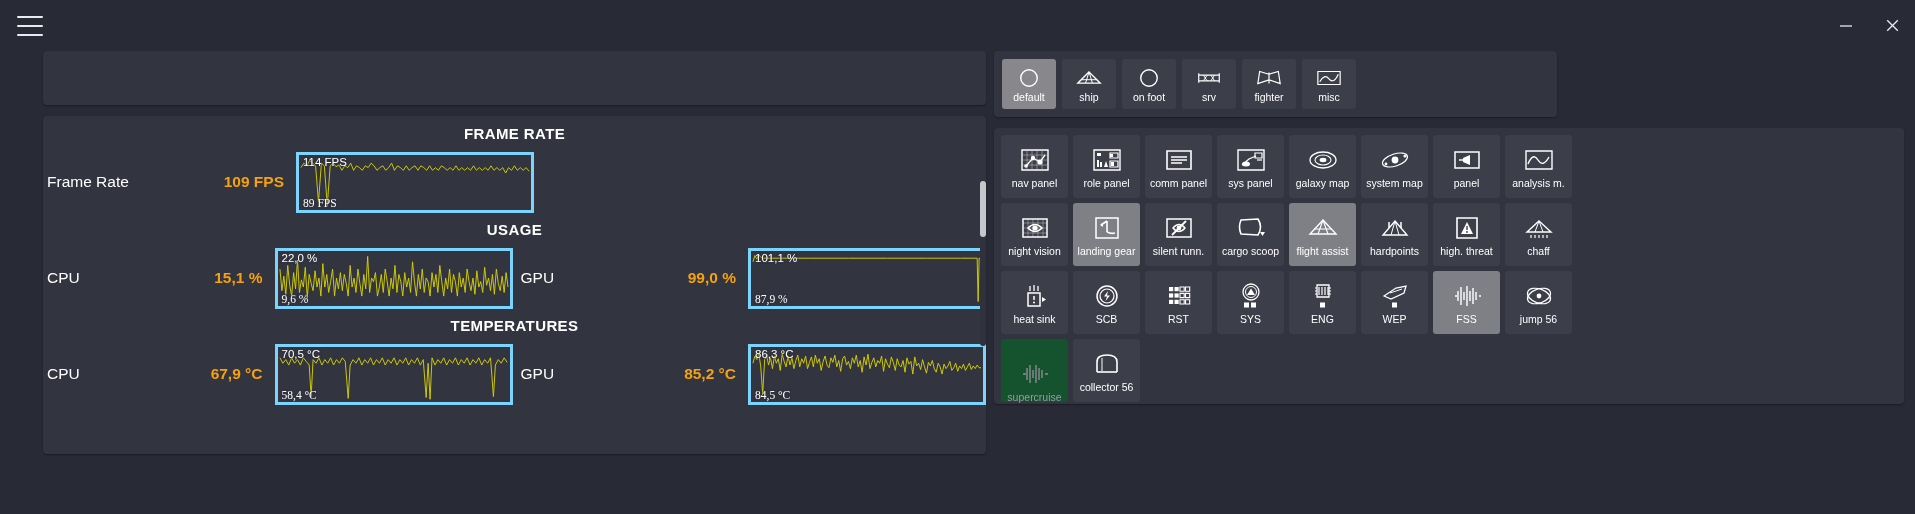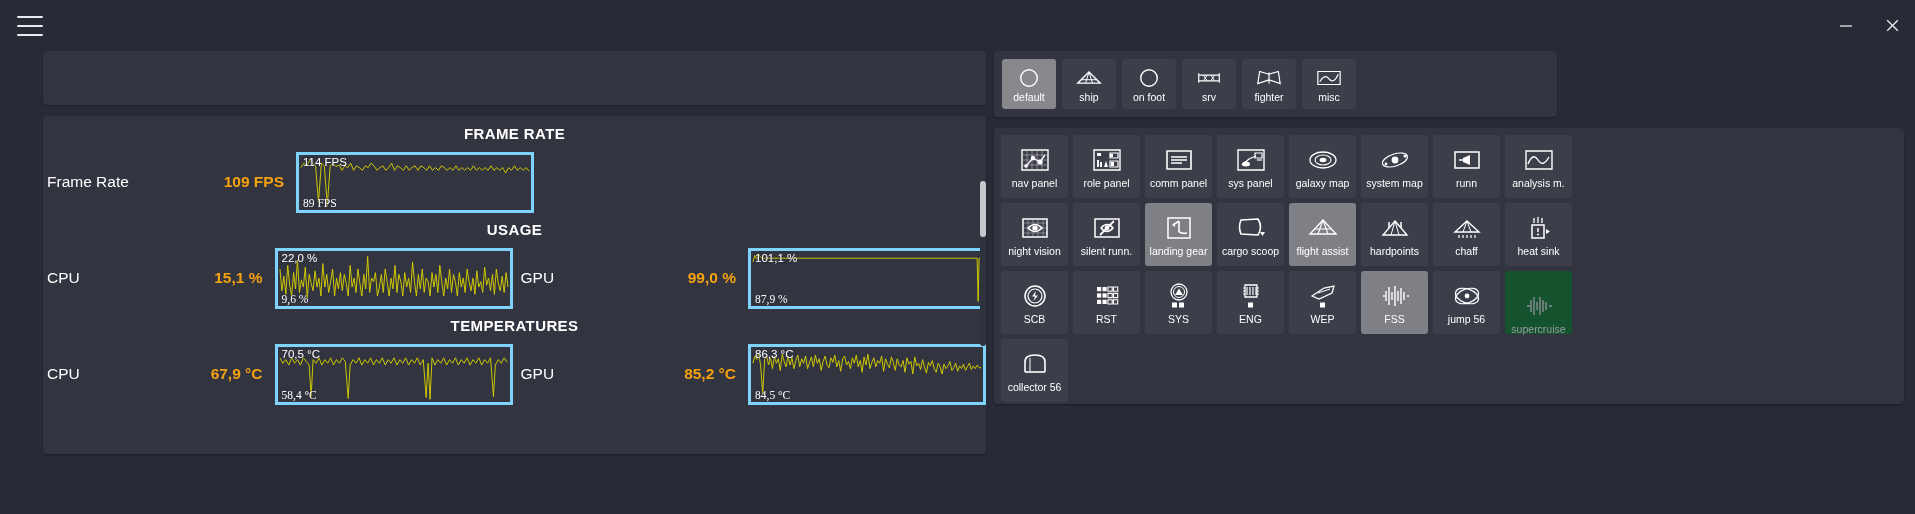--- a/index.html
+++ b/index.html
@@ -420,21 +420,21 @@
       </div>
 
       <div class="gbtn">
         <span class="ic">
           <svg class="icn" width="30" height="24" viewBox="0 0 30 24">
             <rect x="3" y="4" width="24" height="16" fill="none" stroke="#fff" stroke-width="1.5"></rect>
             <path d="M18 7 L18 17 L11 14 L11 10 Z" fill="#fff"></path>
             <path d="M7 12 h4" stroke="#fff" stroke-width="1.5"></path>
           </svg>
         </span>
-        <span class="lbl">runn</span>
+        <span class="lbl">panel</span>
       </div>
 
       <div class="gbtn">
         <span class="ic">
           <svg class="icn" width="30" height="24" viewBox="0 0 30 24">
             <rect x="2" y="3" width="26" height="18" fill="none" stroke="#fff" stroke-width="1.4"></rect>
             <path d="M4 16 Q9 4 14 12 T25 9" fill="none" stroke="#fff" stroke-width="1.4"></path>
           </svg>
         </span>
         <span class="lbl">analysis m.</span>
@@ -445,43 +445,43 @@
           <svg class="icn" width="30" height="24" viewBox="0 0 30 24">
             <rect x="3" y="3" width="24" height="18" fill="none" stroke="#fff" stroke-width="1.5"></rect>
             <path d="M8 3 v18 M13 3 v18 M18 3 v18 M23 3 v18 M3 7 h24 M3 12 h24 M3 17 h24" stroke="#fff" stroke-width=".5" opacity=".7"></path>
             <path d="M8 12 Q15 5 22 12 Q15 19 8 12 Z" fill="none" stroke="#fff" stroke-width="1.5"></path>
             <circle cx="15" cy="12" r="2.6" fill="#fff"></circle>
           </svg>
         </span>
         <span class="lbl">night vision</span>
       </div>
 
+      <div class="gbtn active">
+        <span class="ic">
+          <svg class="icn" width="30" height="24" viewBox="0 0 30 24">
+            <rect x="4" y="2" width="22" height="20" fill="none" stroke="#fff" stroke-width="1.5"></rect>
+            <path d="M15 5 L15 16 M15 5 L9 9 M15 16 Q19 18 23 17" fill="none" stroke="#fff" stroke-width="1.6"></path>
+            <path d="M8 9 L11 7 L11 11 Z" fill="#fff"></path>
+          </svg>
+        </span>
+        <span class="lbl">landing gear</span>
+      </div>
+
       <div class="gbtn">
         <span class="ic">
           <svg class="icn" width="30" height="24" viewBox="0 0 30 24">
             <rect x="3" y="3" width="24" height="18" fill="none" stroke="#fff" stroke-width="1.5"></rect>
             <path d="M9 12 Q15 5 21 12 Q15 19 9 12 Z" fill="none" stroke="#fff" stroke-width="1.5"></path>
             <circle cx="15" cy="12" r="2.4" fill="#fff"></circle>
             <path d="M8 19 L22 5" stroke="#fff" stroke-width="1.8"></path>
           </svg>
         </span>
         <span class="lbl">silent runn.</span>
       </div>
 
-      <div class="gbtn active">
-        <span class="ic">
-          <svg class="icn" width="30" height="24" viewBox="0 0 30 24">
-            <rect x="4" y="2" width="22" height="20" fill="none" stroke="#fff" stroke-width="1.5"></rect>
-            <path d="M15 5 L15 16 M15 5 L9 9 M15 16 Q19 18 23 17" fill="none" stroke="#fff" stroke-width="1.6"></path>
-            <path d="M8 9 L11 7 L11 11 Z" fill="#fff"></path>
-          </svg>
-        </span>
-        <span class="lbl">landing gear</span>
-      </div>
-
       <div class="gbtn">
         <span class="ic">
           <svg class="icn" width="30" height="24" viewBox="0 0 30 24">
             <path d="M5 4 L22 3 Q27 11 22 19 L5 18 Q2 11 5 4 Z" fill="none" stroke="#fff" stroke-width="1.6"></path>
             <path d="M24 16 L29 16 L26.5 20 Z" fill="#fff"></path>
           </svg>
         </span>
         <span class="lbl">cargo scoop</span>
       </div>
 
@@ -499,20 +499,31 @@
         <span class="ic">
           <svg class="icn" width="30" height="24" viewBox="0 0 30 24">
             <path d="M15 5 L27 19 L3 19 Z" fill="none" stroke="#fff" stroke-width="1.4"></path>
             <path d="M9 12 L9 6 M21 12 L21 6" stroke="#fff" stroke-width="1.5"></path>
             <path d="M15 5 L11 19 M15 5 L19 19" stroke="#fff" stroke-width="1"></path>
           </svg>
         </span>
         <span class="lbl">hardpoints</span>
       </div>
 
+      <div class="gbtn">
+        <span class="ic">
+          <svg class="icn" width="30" height="24" viewBox="0 0 30 24">
+            <rect x="5" y="2" width="20" height="20" fill="none" stroke="#fff" stroke-width="1.6"></rect>
+            <path d="M15 6 L21 18 L9 18 Z" fill="#fff"></path>
+            <path d="M15 10 v4" stroke="#3c3e49" stroke-width="1.4"></path>
+            <circle cx="15" cy="16" r="0.9" fill="#3c3e49"></circle>
+          </svg>
+        </span>
+        <span class="lbl">high. threat</span>
+      </div>
 
       <div class="gbtn">
         <span class="ic">
           <svg class="icn" width="30" height="24" viewBox="0 0 30 24">
             <path d="M15 5 L27 16 L3 16 Z" fill="none" stroke="#fff" stroke-width="1.4"></path>
             <path d="M7 19 v3 M11 19 v3 M15 19 v3 M19 19 v3 M23 19 v3" stroke="#fff" stroke-width="1.2"></path>
             <path d="M15 5 L11 16 M15 5 L19 16" stroke="#fff" stroke-width="1"></path>
           </svg>
         </span>
         <span class="lbl">chaff</span>

